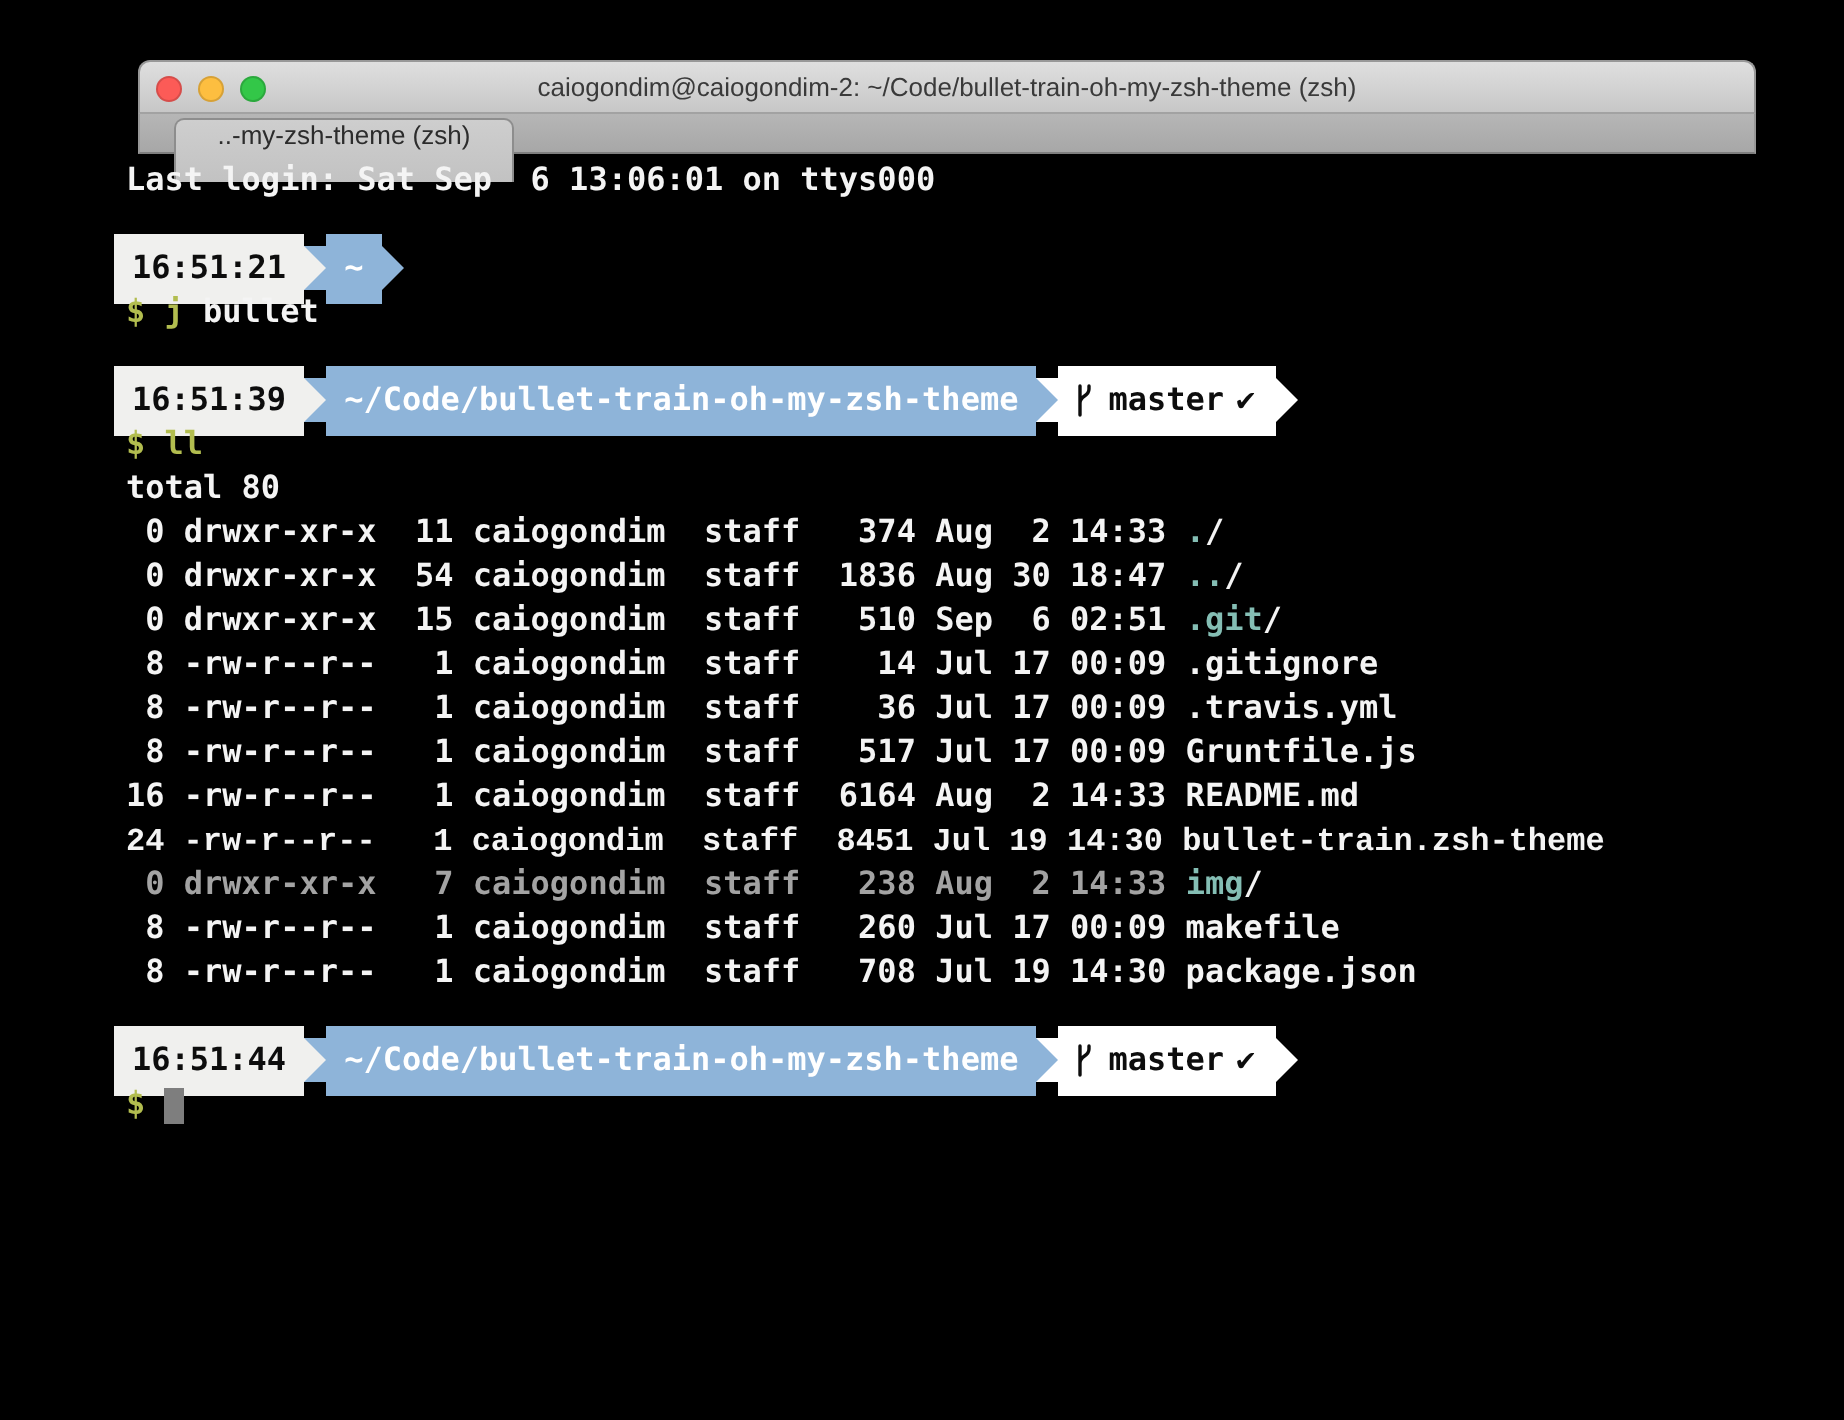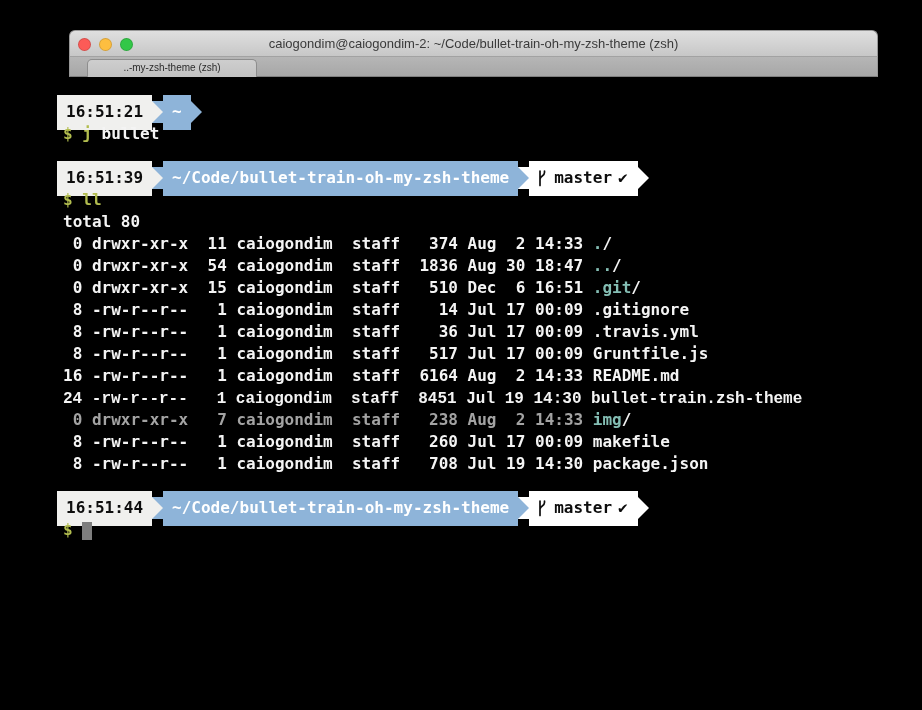--- a/index.html
+++ b/index.html
@@ -22,25 +22,25 @@
     font-family:"Liberation Sans",sans-serif;font-size:13px;color:#3a3a3a;
     white-space:nowrap;overflow:hidden;
   }
   .tab-bar{
     height:20px;box-sizing:border-box;position:relative;
     background:linear-gradient(#b6b6b6,#a7a7a7);
     border-left:1px solid #989898;border-right:1px solid #989898;
     border-bottom:1px solid #7f7f7f;
   }
   .tab{
-    position:absolute;left:17px;top:2px;width:170px;height:18px;box-sizing:border-box;
+    position:absolute;left:17px;top:2px;width:170px;height:32px;box-sizing:border-box;
     background:linear-gradient(#cecece,#c2c2c2);
     border:1px solid #8d8d8d;border-bottom:none;border-radius:5px 5px 0 0;
     text-align:center;line-height:16px;
-    font-family:"Liberation Sans",sans-serif;font-size:10px;color:#2c2c2c;
+    font-family:"Liberation Sans",sans-serif;font-size:13px;color:#2c2c2c;
     white-space:nowrap;overflow:hidden;
   }
   
   .terminal-content{
     position:absolute;left:57px;top:79px;width:865px;
     font-family:"DejaVu Sans Mono",monospace;font-weight:bold;font-size:16px;
   }
   .term-line{height:22px;line-height:22px;white-space:pre;padding-left:6px;}
   .prompt-line{padding-left:0;display:flex;align-items:center;}
   .seg{display:flex;align-items:center;height:35px;padding:0 9px;white-space:pre;}
@@ -59,32 +59,33 @@
       <span class="light" style="background: rgb(51, 199, 72);"></span>
     </div>
     <div class="title-text">caiogondim@caiogondim-2: ~/Code/bullet-train-oh-my-zsh-theme (zsh)</div>
   </div>
   <div class="tab-bar">
     <div class="tab">..-my-zsh-theme (zsh)</div>
   </div>
 </div>
 
 <div class="terminal-content">
+    <div class="term-line"><span style="color: rgb(244, 244, 244);">Last login: Sat Sep  6 13:06:01 on ttys000</span></div>
     <div class="term-line"></div>
     <div class="term-line prompt-line"><div class="seg" style="background: rgb(240, 240, 238); color: rgb(13, 13, 13);">16:51:21</div><div class="pl-arrow" style="border-left-color: rgb(240, 240, 238); background: rgb(142, 180, 217);"></div><div class="seg" style="background: rgb(142, 180, 217); color: rgb(255, 255, 255);">~</div><div class="pl-arrow" style="border-left-color: rgb(142, 180, 217); background: transparent;"></div></div>
     <div class="term-line"><span style="color: rgb(178, 189, 79);">$ j</span><span style="color: rgb(244, 244, 244);"> bullet</span></div>
     <div class="term-line"></div>
     <div class="term-line prompt-line"><div class="seg" style="background: rgb(240, 240, 238); color: rgb(13, 13, 13);">16:51:39</div><div class="pl-arrow" style="border-left-color: rgb(240, 240, 238); background: rgb(142, 180, 217);"></div><div class="seg" style="background: rgb(142, 180, 217); color: rgb(255, 255, 255);">~/Code/bullet-train-oh-my-zsh-theme</div><div class="pl-arrow" style="border-left-color: rgb(142, 180, 217); background: rgb(255, 255, 255);"></div><div class="seg seg-git" style="background: rgb(255, 255, 255); color: rgb(13, 13, 13);"><svg width="12" height="18" viewBox="0 0 12 18" style="display:block">
           <path d="M4 16.5 V2 M4 10.5 C4 6.5 8.5 7.5 8.5 3.5 M8.5 3.5 V2" fill="none" stroke="#0d0d0d" stroke-width="1.7" stroke-linecap="round"></path>
         </svg><span>master</span><span>✔</span></div><div class="pl-arrow" style="border-left-color: rgb(255, 255, 255); background: transparent;"></div></div>
     <div class="term-line"><span style="color: rgb(178, 189, 79);">$ ll</span></div>
     <div class="term-line"><span style="color: rgb(244, 244, 244);">total 80</span></div>
     <div class="term-line"><span style="color: rgb(244, 244, 244);"> 0 drwxr-xr-x  11 caiogondim  staff   374 Aug  2 14:33 </span><span style="color: rgb(132, 190, 180);">.</span><span style="color: rgb(244, 244, 244);">/</span></div>
     <div class="term-line"><span style="color: rgb(244, 244, 244);"> 0 drwxr-xr-x  54 caiogondim  staff  1836 Aug 30 18:47 </span><span style="color: rgb(132, 190, 180);">..</span><span style="color: rgb(244, 244, 244);">/</span></div>
-    <div class="term-line"><span style="color: rgb(244, 244, 244);"> 0 drwxr-xr-x  15 caiogondim  staff   510 Dec  6 16:51 </span><span style="color: rgb(132, 190, 180);">.git</span><span style="color: rgb(244, 244, 244);">/</span></div>
+    <div class="term-line"><span style="color: rgb(244, 244, 244);"> 0 drwxr-xr-x  15 caiogondim  staff   510 Sep  6 02:51 </span><span style="color: rgb(132, 190, 180);">.git</span><span style="color: rgb(244, 244, 244);">/</span></div>
     <div class="term-line"><span style="color: rgb(244, 244, 244);"> 8 -rw-r--r--   1 caiogondim  staff    14 Jul 17 00:09 .gitignore</span></div>
     <div class="term-line"><span style="color: rgb(244, 244, 244);"> 8 -rw-r--r--   1 caiogondim  staff    36 Jul 17 00:09 .travis.yml</span></div>
     <div class="term-line"><span style="color: rgb(244, 244, 244);"> 8 -rw-r--r--   1 caiogondim  staff   517 Jul 17 00:09 Gruntfile.js</span></div>
     <div class="term-line"><span style="color: rgb(244, 244, 244);">16 -rw-r--r--   1 caiogondim  staff  6164 Aug  2 14:33 README.md</span></div>
     <div class="term-line"><span style="color: rgb(244, 244, 244); font-family: Liberation Mono, monospace;">24 -rw-r--r--   1 caiogondim  staff  8451 Jul 19 14:30 bullet-train.zsh-theme</span></div>
     <div class="term-line"><span style="color: #a3a3a3;"> 0 drwxr-xr-x   7 caiogondim  staff   238 Aug  2 14:33 </span><span style="color: rgb(132, 190, 180);">img</span><span style="color: rgb(244, 244, 244);">/</span></div>
     <div class="term-line"><span style="color: rgb(244, 244, 244);"> 8 -rw-r--r--   1 caiogondim  staff   260 Jul 17 00:09 makefile</span></div>
     <div class="term-line"><span style="color: rgb(244, 244, 244);"> 8 -rw-r--r--   1 caiogondim  staff   708 Jul 19 14:30 package.json</span></div>
     <div class="term-line"></div>
     <div class="term-line prompt-line"><div class="seg" style="background: rgb(240, 240, 238); color: rgb(13, 13, 13);">16:51:44</div><div class="pl-arrow" style="border-left-color: rgb(240, 240, 238); background: rgb(142, 180, 217);"></div><div class="seg" style="background: rgb(142, 180, 217); color: rgb(255, 255, 255);">~/Code/bullet-train-oh-my-zsh-theme</div><div class="pl-arrow" style="border-left-color: rgb(142, 180, 217); background: rgb(255, 255, 255);"></div><div class="seg seg-git" style="background: rgb(255, 255, 255); color: rgb(13, 13, 13);"><svg width="12" height="18" viewBox="0 0 12 18" style="display:block">

